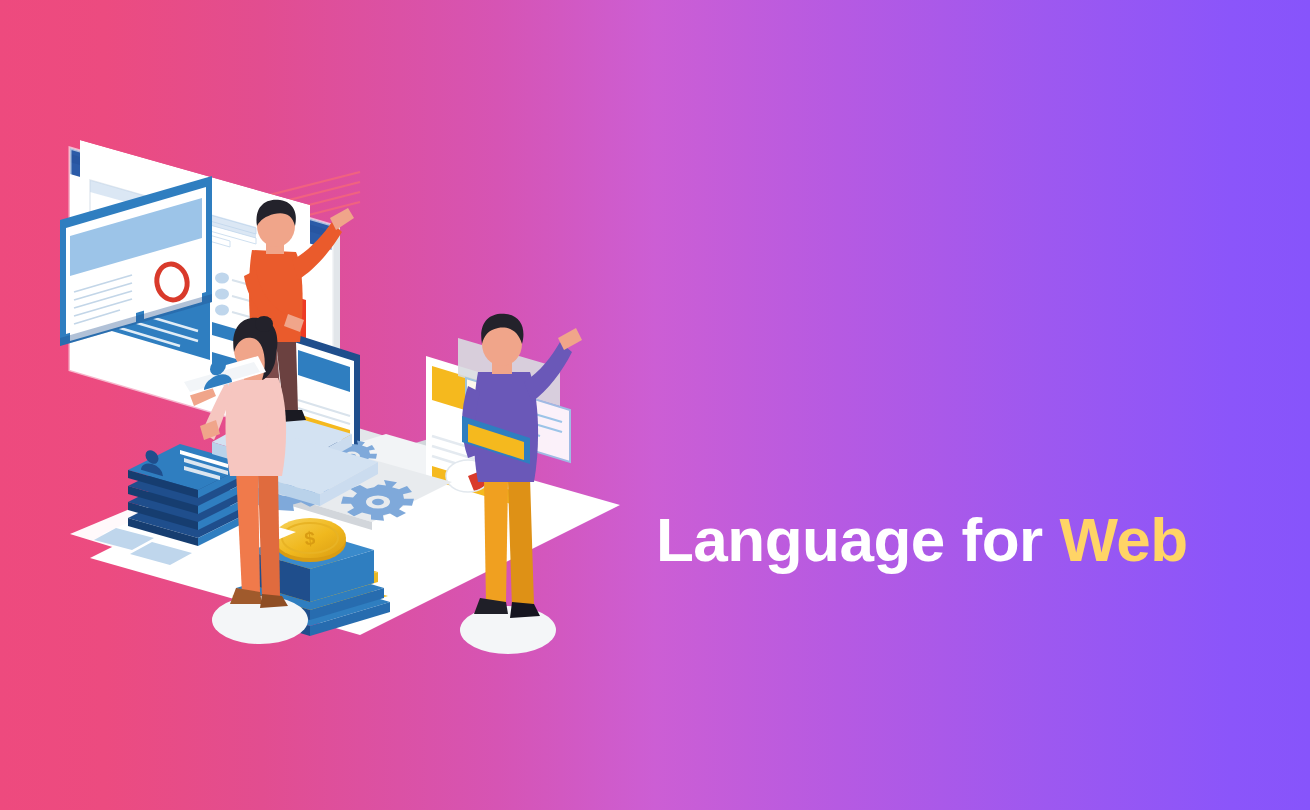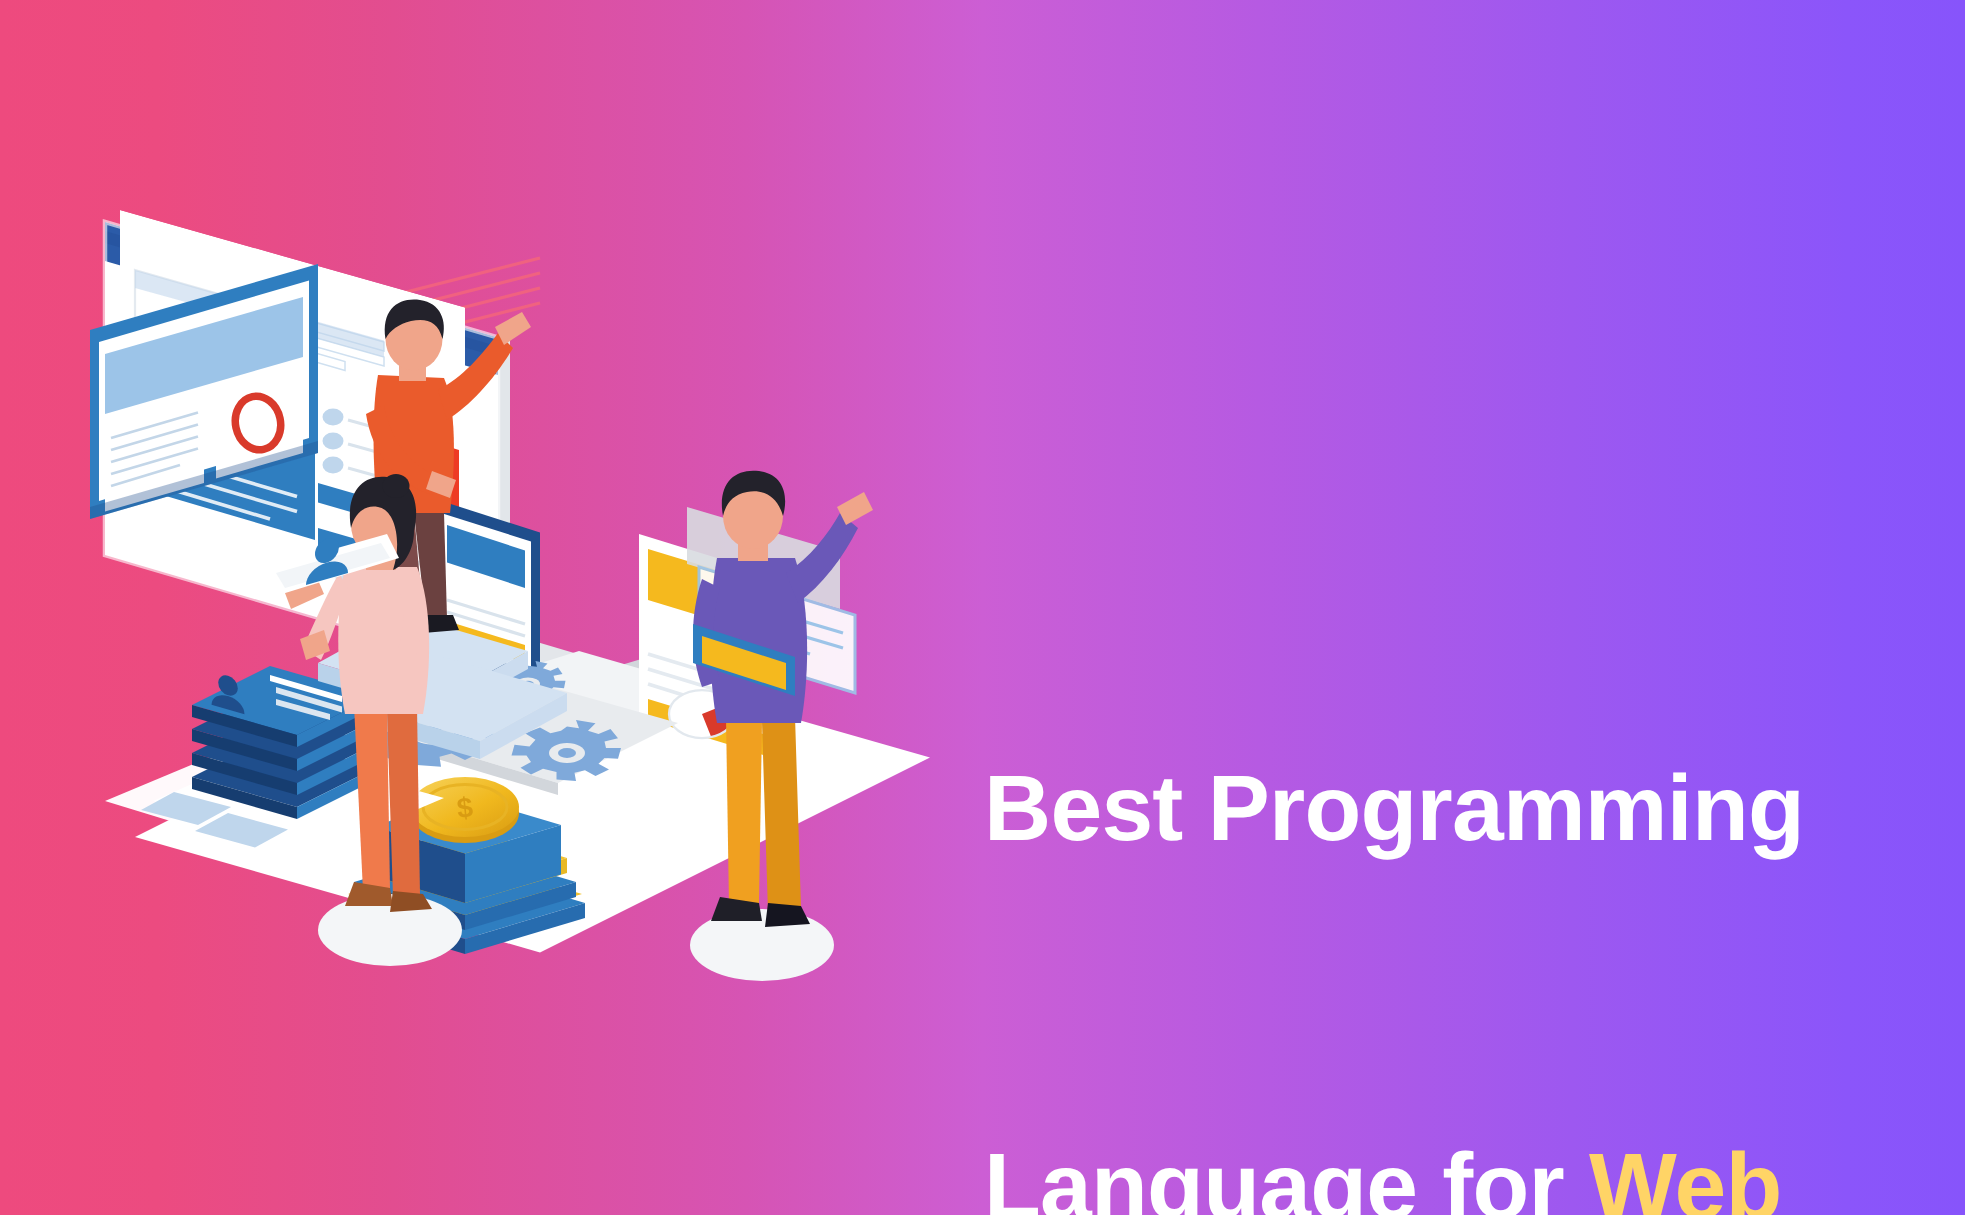--- a/index.html
+++ b/index.html
@@ -387,18 +387,17 @@
       <path d="M422,234 C418,212 430,202 446,204 C462,206 466,220 462,234 C458,220 448,216 438,218 C428,220 424,226 422,234 Z" fill="#23222B"></path>
     </g>
 
     <g>
       <polygon points="402,306 470,328 470,354 402,332" fill="#2F7EC0"></polygon>
       <polygon points="408,314 464,332 464,350 408,332" fill="#F5B91E"></polygon>
     </g>
   </svg>
 
   <h1 id="headline">
-    <span class="ln">Best Programming</span>
     <span class="ln"><span>Language for </span><span class="hl">Web</span></span>
     
   </h1>
 
 </div>
 
 </body></html>

